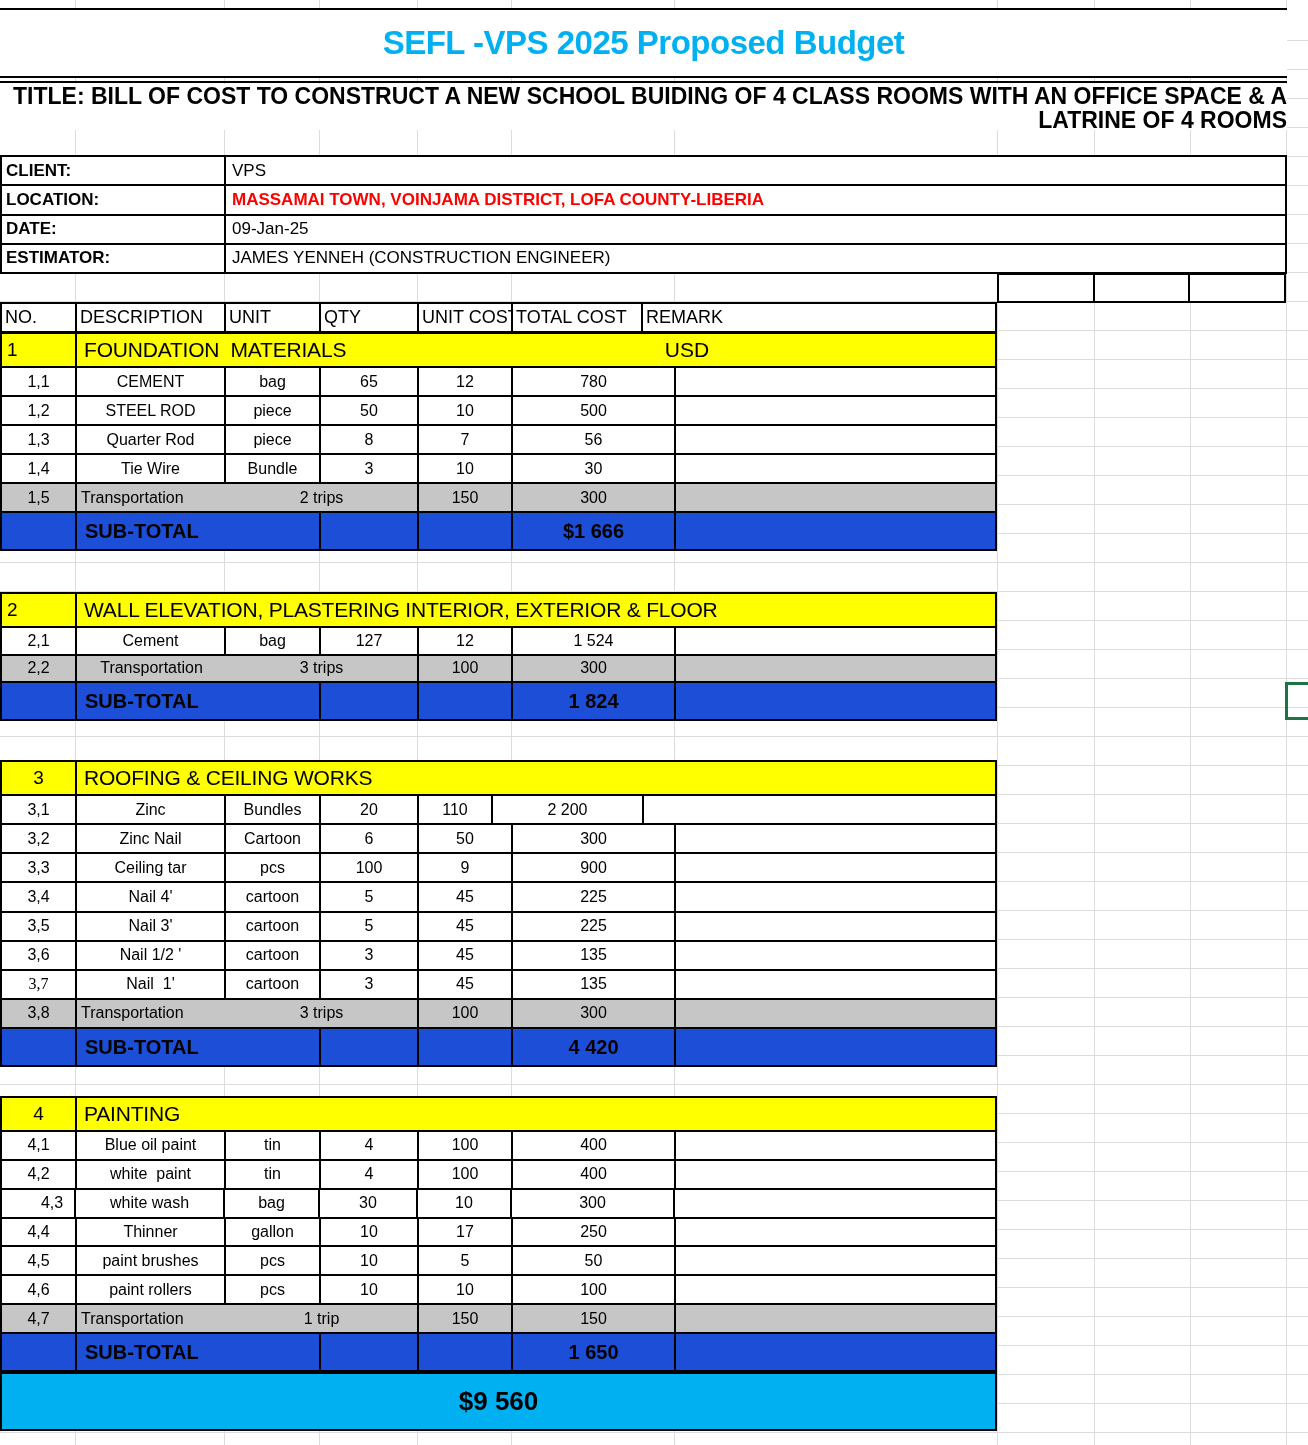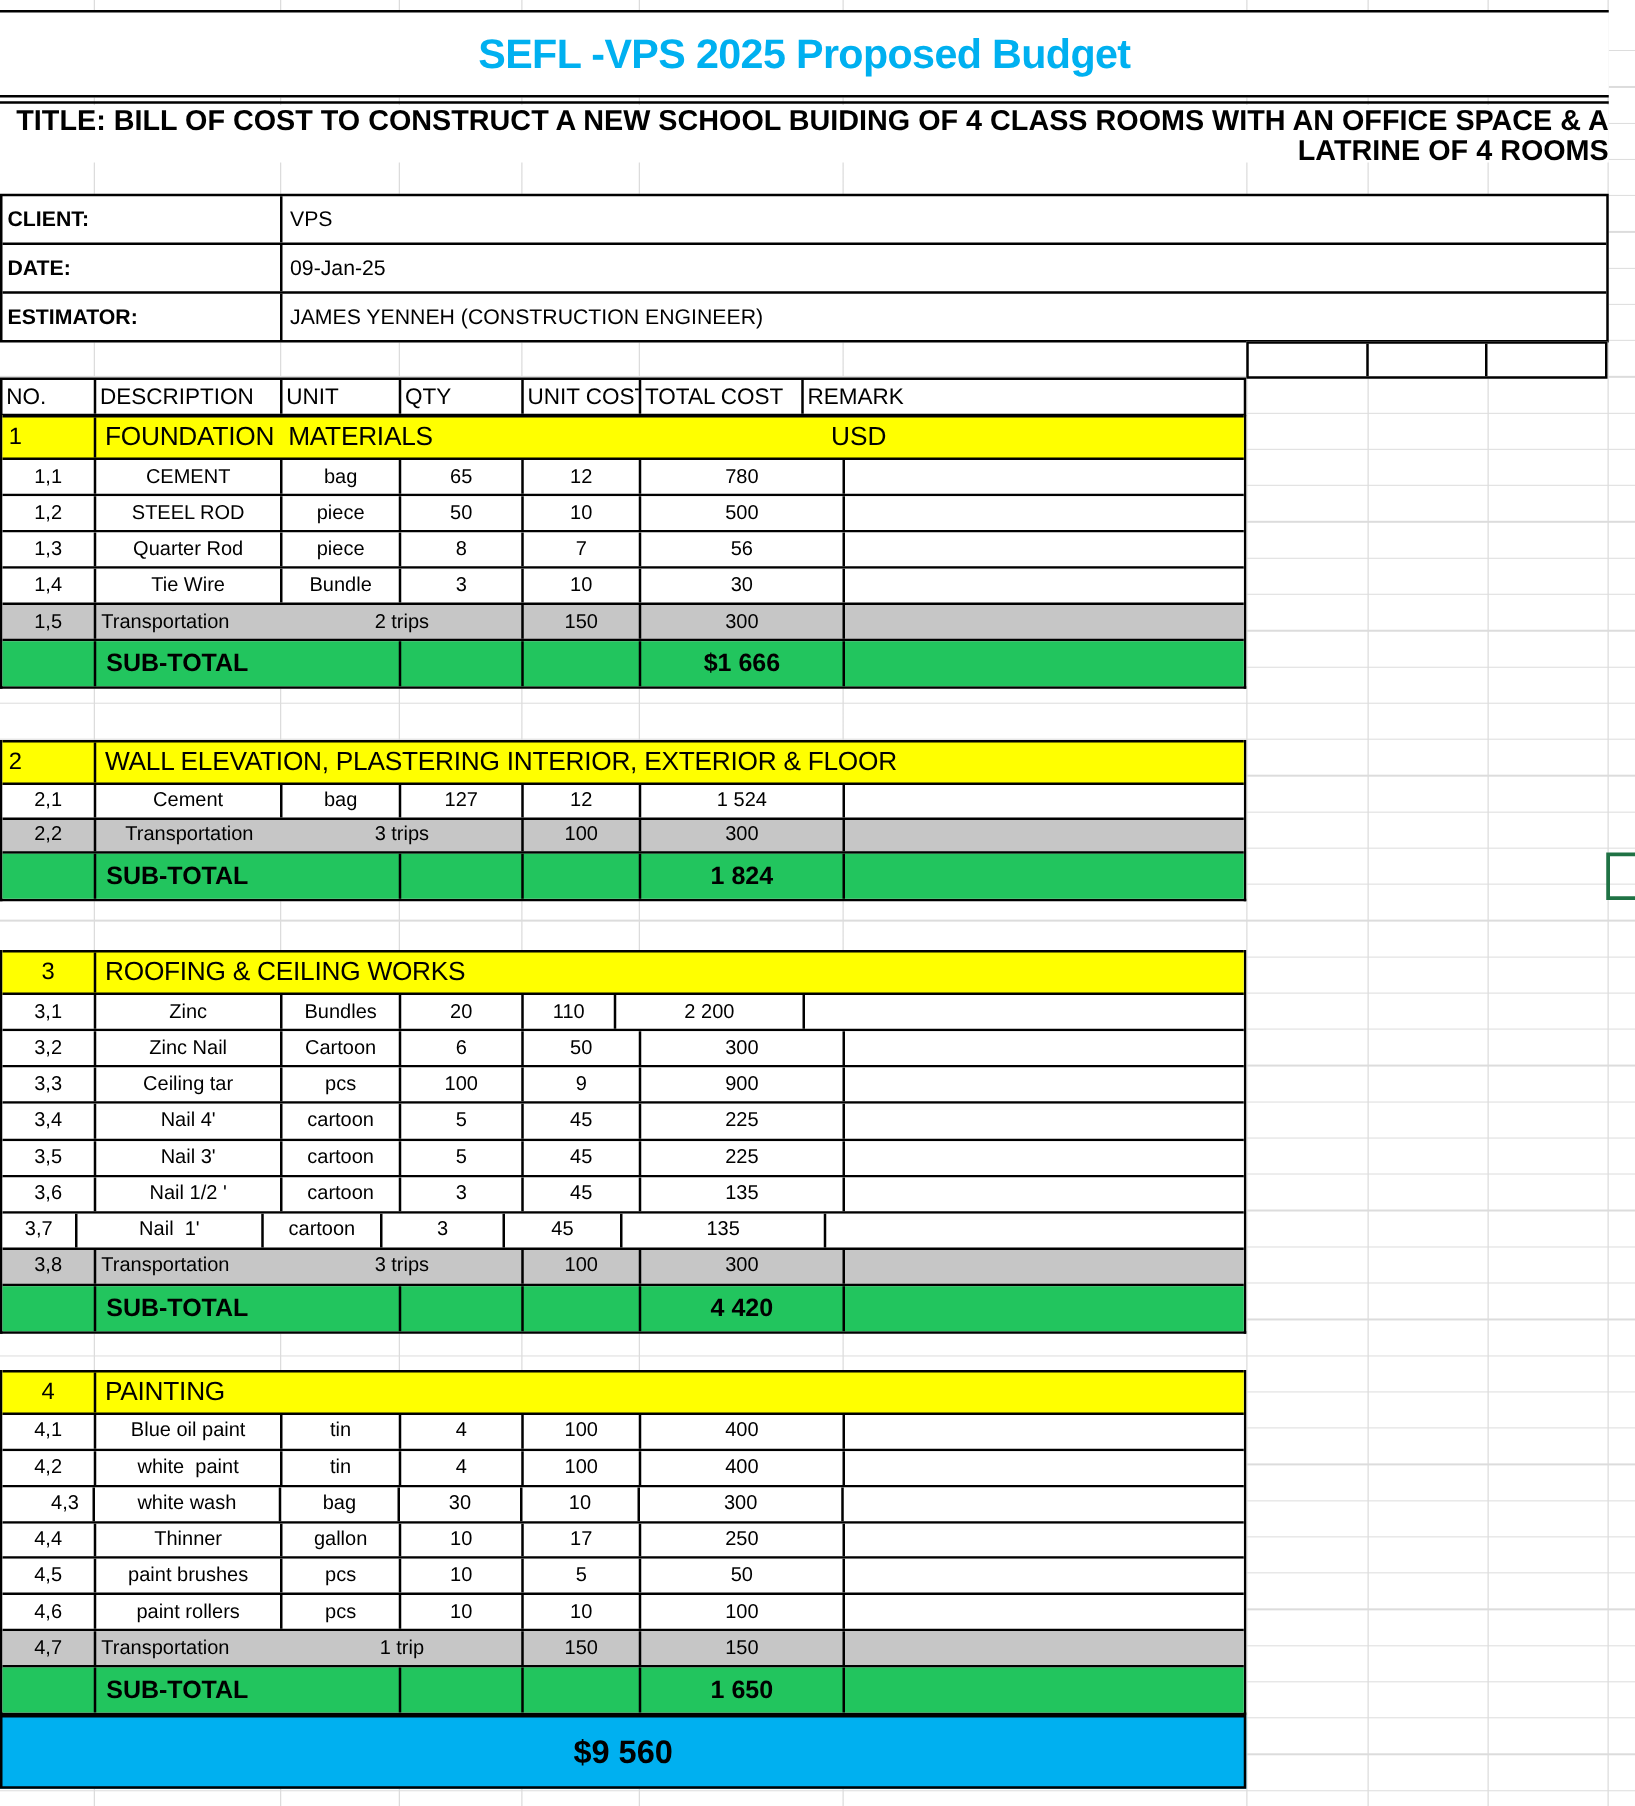--- a/index.html
+++ b/index.html
@@ -54,21 +54,21 @@
   .band .no{width:75px;border-right:2px solid #000;font-size:19px;display:flex;align-items:center;padding-left:5px;box-sizing:border-box;}
   .sec-center .no{justify-content:center;padding-left:0;}
   .band .ttl{flex:1;font-size:21px;display:flex;align-items:center;padding-left:7px;letter-spacing:-.2px;white-space:pre;}
   .band .usd{position:absolute;left:645px;top:0;height:100%;width:80px;display:flex;align-items:center;justify-content:center;font-size:21px;}
   .irow{flex:1;display:flex;border-bottom:2px solid #000;background:#fff;}
   .irow.gray{background:#C6C6C6;}
   .cell{border-right:2px solid #000;font-size:16px;display:flex;align-items:center;justify-content:center;box-sizing:border-box;overflow:hidden;white-space:pre;}
   .cell:last-child{border-right:none;}
   .cell.nob{border-right:none;}
   .cell.left{justify-content:flex-start;padding-left:4px;}
-  .subrow{flex:0 0 36px;display:flex;background:#22c55e;box-sizing:border-box;}
+  .subrow{flex:0 0 36px;display:flex;background:#1d4ed8;box-sizing:border-box;}
   .subrow .cell{font-size:20px;font-weight:bold;}
   .subrow .lbl{justify-content:flex-start;padding-left:8px;}
   
   #grand{left:0;top:1372px;width:997px;height:59px;background:#00B0F0;border:2px solid #000;display:flex;align-items:center;justify-content:center;}
   #grand span{font-size:26px;font-weight:bold;white-space:pre;}
   
   #activecell{left:1285px;top:682px;width:34px;height:38px;border:3px solid #1F7244;background:transparent;z-index:2;}
 </style>
 </head>
 <body>
@@ -82,20 +82,24 @@
 
 <div class="abs z" id="titleblock">
   <div>TITLE: BILL OF COST TO CONSTRUCT A NEW SCHOOL BUIDING OF 4 CLASS ROOMS WITH AN OFFICE SPACE &amp; A</div>
   <div>LATRINE OF 4 ROOMS</div>
 </div>
 
 <div class="abs z" id="info">
     <div class="info-row">
       <div class="info-label">CLIENT:</div>
       <div class="info-value">VPS</div>
+    </div>
+    <div class="info-row">
+      <div class="info-label">LOCATION:</div>
+      <div class="info-value red">MASSAMAI TOWN, VOINJAMA DISTRICT, LOFA COUNTY-LIBERIA</div>
     </div>
     <div class="info-row">
       <div class="info-label">DATE:</div>
       <div class="info-value">09-Jan-25</div>
     </div>
     <div class="info-row">
       <div class="info-label">ESTIMATOR:</div>
       <div class="info-value">JAMES YENNEH (CONSTRUCTION ENGINEER)</div>
     </div>
   </div>
@@ -260,21 +264,21 @@
       <div class="irow">
         <div class="cell" style="width: 75px;">3,6</div>
         <div class="cell" style="width: 149px;">Nail 1/2 '</div>
         <div class="cell" style="width: 95px;">cartoon</div>
         <div class="cell" style="width: 98px;">3</div>
         <div class="cell" style="width: 94px;">45</div>
         <div class="cell" style="width: 163px;">135</div>
         <div class="cell" style="width: 323px; flex: 1 1 0%;"></div>
       </div>
       <div class="irow">
-        <div class="cell" style="width: 60px;">3,7</div>
+        <div class="cell" style="width: 75px; font-family: Liberation Serif, serif;">3,7</div>
         <div class="cell" style="width: 149px;">Nail  1'</div>
         <div class="cell" style="width: 95px;">cartoon</div>
         <div class="cell" style="width: 98px;">3</div>
         <div class="cell" style="width: 94px;">45</div>
         <div class="cell" style="width: 163px;">135</div>
         <div class="cell" style="width: 323px; flex: 1 1 0%;"></div>
       </div>
       <div class="irow gray">
         <div class="cell" style="width: 75px;">3,8</div>
         <div class="cell nob left" style="width: 149px;">Transportation</div>

